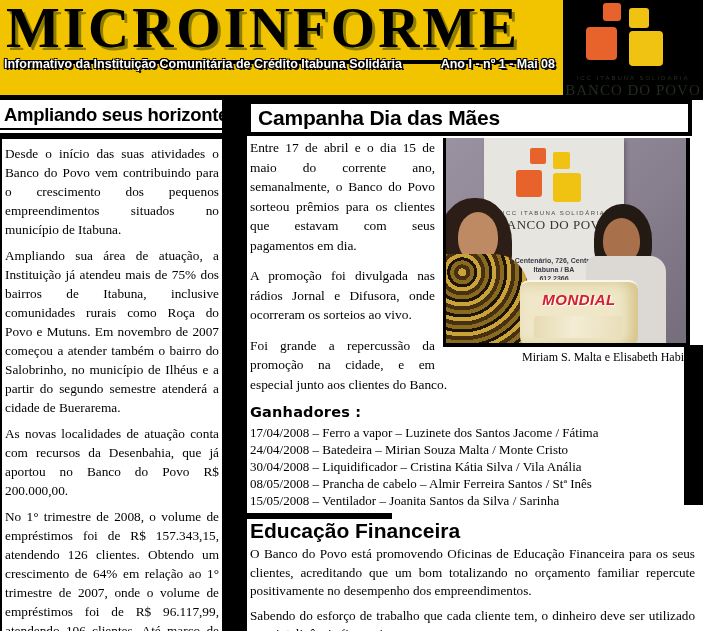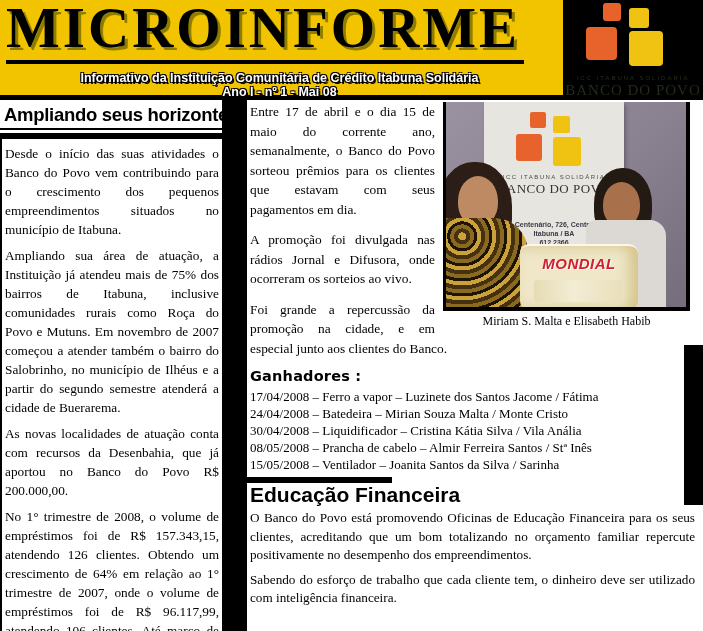--- a/index.html
+++ b/index.html
@@ -14,23 +14,23 @@
     background:#F2C400; border-bottom:5px solid #000; box-sizing:border-box;
   }
   .masthead-title {
     position:absolute; left:6px; top:-4px; display:inline-block;
     font-family:"Liberation Serif", serif; font-weight:bold; font-size:57px;
     letter-spacing:3px; line-height:64px; color:#000;
     text-shadow:3px 3px 0 #8f7d00;
     border-bottom:4px solid #000; padding:0 4px 0 0; white-space:nowrap;
   }
   .masthead-strip {
-    position:absolute; left:0; top:71px; width:563px; height:22px;
+    position:absolute; left:0; top:53px; width:563px; height:22px;
     display:flex; justify-content:space-between; align-items:center;
-    padding:0 8px 0 4px; box-sizing:border-box;flex-direction:column;
+    padding:0 8px 0 4px; box-sizing:border-box;
   }
   .strip-text {
     font-family:"Liberation Sans", sans-serif; font-weight:bold; font-size:12.5px;
     color:#fff; white-space:nowrap;
     text-shadow:-1px -1px 0 #000, 1px -1px 0 #000, -1px 1px 0 #000, 1px 1px 0 #000, 2px 2px 0 #000;
   }
 
   
   .logo-box { position:absolute; left:563px; top:0; width:140px; height:100px; background:#000; }
   .logo-box .sq { position:absolute; }
@@ -103,21 +103,21 @@
   .face-r { left:157px; top:80px; width:37px; height:45px; background:#a8714c; border-radius:50% 50% 45% 45%; }
   .shirt-r { left:140px; top:118px; width:80px; height:90px; background:#dcd9d4; border-radius:10px 16px 0 0; }
   .prize-box { left:74px; top:142px; width:118px; height:64px; background:#efe7c8; border-top:2px solid #fbf7ea; box-shadow:inset -8px 0 14px rgba(180,150,60,.45);border-radius:9px; }
   .prize-brand {
     position:absolute; left:0; right:0; top:9px; text-align:center;
     font-family:"Liberation Sans",sans-serif; font-style:italic; font-weight:bold;
     font-size:15px; letter-spacing:.5px; color:#CF2030; text-shadow:1px 1px 0 #fff;
   }
   .prize-sketch { left:14px; top:34px; width:88px; height:22px;
     background:linear-gradient(90deg, #e4d8ae, #f4eed8 45%, #e8ddb8); border-radius:3px; opacity:.8; }
-  .photo-caption { text-align:center; font-size:12px; line-height:16px; padding-top:2px; font-family:"Liberation Serif",serif; }
+  .photo-caption { text-align:right; font-size:12px; line-height:16px; padding-top:2px; font-family:"Liberation Serif",serif; }
 
   
   .winners-heading {
     font-family:"DejaVu Sans", sans-serif; font-weight:bold; font-size:14.5px;
     line-height:15px; margin:0 0 4px 0; letter-spacing:.2px;
   }
   .winner-item { font-size:13px; line-height:17px; white-space:nowrap; }
 
   
   .finance-rule { width:145px; height:6px; background:#000; margin:4px 0 0 -3px; }
@@ -156,20 +156,21 @@
     <div class="left-heading-box">Ampliando seus horizontes</div>
     <div class="left-body">
       <p>Desde o início das suas atividades o Banco do Povo vem contribuindo para o crescimento dos pequenos empreendimentos situados no município de Itabuna.</p>
       <p>Ampliando sua área de atuação, a Instituição já atendeu mais de 75% dos bairros de Itabuna, inclusive comunidades rurais como Roça do Povo e Mutuns. Em novembro de 2007 começou a atender também o bairro do Salobrinho, no município de Ilhéus e a partir do segundo semestre atenderá a cidade de Buerarema.</p>
       <p>As novas localidades de atuação conta com recursos da Desenbahia, que já aportou no Banco do Povo R$ 200.000,00.</p>
       <p>No 1° trimestre de 2008, o volume de empréstimos foi de R$ 157.343,15, atendendo 126 clientes. Obtendo um crescimento de 64% em relação ao 1° trimestre de 2007, onde o volume de empréstimos foi de R$ 96.117,99, atendendo 106 clientes. Até março de 2008 o Banco do Povo emprestou R$ 3.236.041,98, totalizando 3.492 contratos firmados.</p>
     </div>
   </div>
 
   <div class="right-col">
+    <div class="right-heading-box">Campanha Dia das Mães</div>
 
     <div class="right-content">
 
       <div class="photo-figure">
         <div class="photo-frame">
           <div class="banner">
             <div class="b-sq-o-s"></div>
             <div class="b-sq-y-s"></div>
             <div class="b-sq-o-b"></div>
             <div class="b-sq-y-b"></div>

